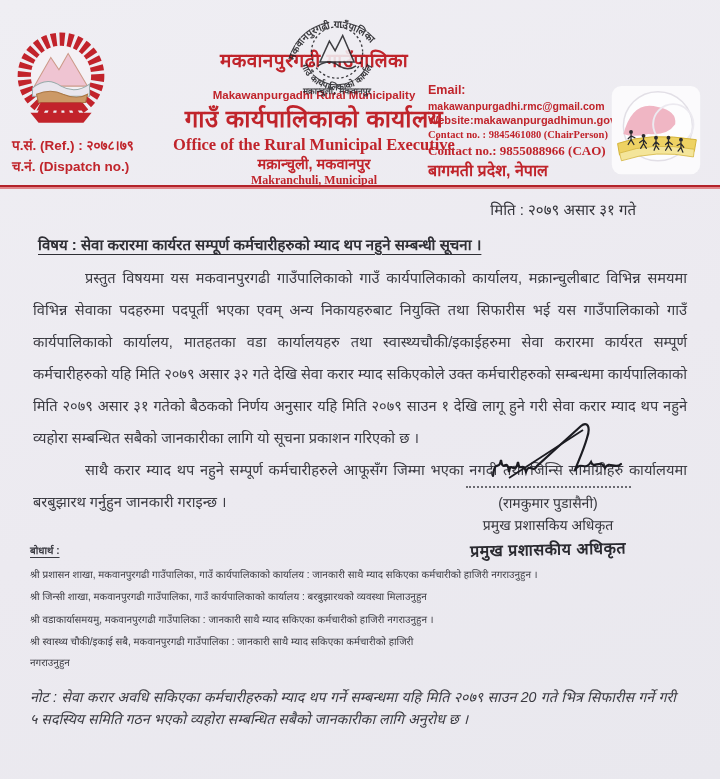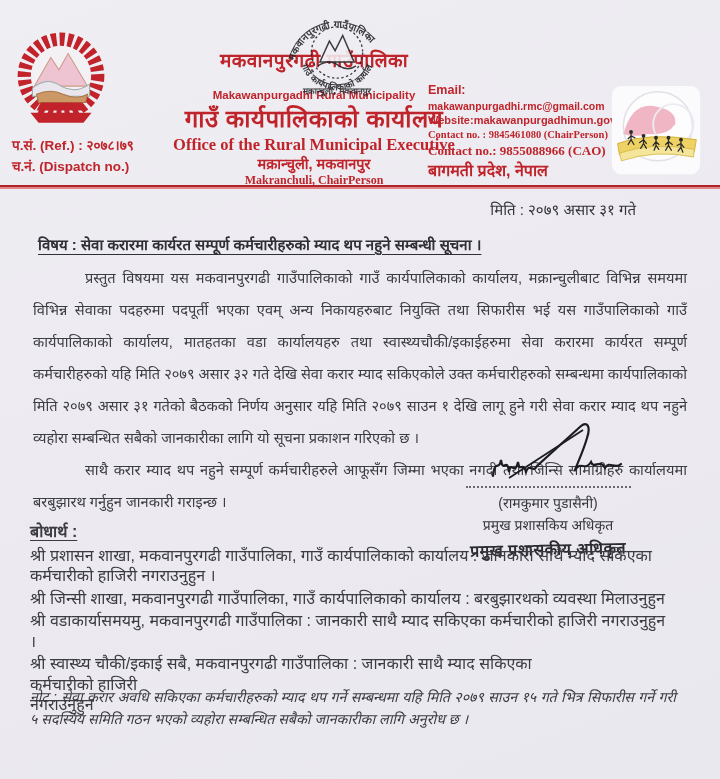--- a/index.html
+++ b/index.html
@@ -38,21 +38,21 @@
     text-align:justify;color:#3b3b42;}
   .bodytext p{margin:0;text-indent:52px;}
   
   .sig{position:absolute;top:420px;right:52px;width:240px;text-align:center;color:#36363c;}
   .sig-svg{width:170px;height:64px;display:block;margin:0 auto;}
   .sig-dots{width:165px;margin:0 auto;border-bottom:2px dotted #6a6a70;height:2px;}
   .sig-name{font-size:14px;margin-top:5px;}
   .sig-title{font-size:14px;margin-top:3px;}
   .sig-stamp{font-size:16px;font-weight:bold;color:#2a2a30;margin-top:4px;transform:rotate(-1.2deg);letter-spacing:.5px;}
   
-  .cc{position:absolute;top:522px;left:30px;width:640px;font-size:16px;line-height:20.5px;color:#3b3b42;}
+  .cc{position:absolute;top:541px;left:30px;width:640px;font-size:10px;line-height:20.5px;color:#3b3b42;}
   .cc-head{font-weight:bold;text-decoration:underline;text-underline-offset:3px;margin-bottom:3px;}
   .cc-item{margin:0 0 2px 0;}
   .cc-item.last{width:560px;}
   .cc-item.last .tail{display:block;text-align:left;}
   
   .note{position:absolute;top:686px;left:30px;right:44px;font-size:14.2px;line-height:22px;
     font-style:italic;color:#3a3a40;text-align:justify;}
 </style>
 </head>
 <body>
@@ -68,21 +68,21 @@
     <path d="M30,72 L70,72 L74,80 L26,80 Z" fill="#c2232b"></path>
     <path d="M20,82 L80,82 L72,92 L28,92 Z" fill="#c2232b"></path>
   </svg>
 
   <div class="center-block">
     <div class="muni-np">मकवानपुरगढी गाउँपालिका</div>
     <div class="muni-en">Makawanpurgadhi Rural Municipality</div>
     <div class="office-np">गाउँ कार्यपालिकाको कार्यालय</div>
     <div class="office-en">Office of the Rural Municipal Executive</div>
     <div class="place-np">मक्रान्चुली, मकवानपुर</div>
-    <div class="place-en">Makranchuli, ChairPerson</div>
+    <div class="place-en">Makranchuli, Municipal</div>
   </div>
 
   <svg class="stamp" viewBox="0 0 120 126" aria-hidden="true">
     <defs>
       <path id="arcTop" d="M14,72 A46,46 0 1 1 106,72" fill="none"></path>
       <path id="arcBot" d="M22,64 A40,40 0 0 0 98,64" fill="none"></path>
     </defs>
     <circle cx="60" cy="52" r="27" fill="none" stroke="#26262a" stroke-width="1.4" stroke-dasharray="2.5 2.5"></circle>
     <path d="M42,62 L52,40 L58,50 L66,34 L78,62 Z" fill="#f2f0f4" stroke="#26262a" stroke-width="1.6"></path>
     <path d="M40,66 Q52,58 62,66 Q72,72 80,66" fill="none" stroke="#26262a" stroke-width="1.6"></path>
@@ -163,15 +163,15 @@
   </div>
 
   <div class="cc">
     <div class="cc-head">बोधार्थ :</div>
     <p class="cc-item">श्री प्रशासन शाखा, मकवानपुरगढी गाउँपालिका, गाउँ कार्यपालिकाको कार्यालय : जानकारी साथै म्याद सकिएका कर्मचारीको हाजिरी नगराउनुहुन ।</p>
     <p class="cc-item">श्री जिन्सी शाखा, मकवानपुरगढी गाउँपालिका, गाउँ कार्यपालिकाको कार्यालय : बरबुझारथको व्यवस्था मिलाउनुहुन</p>
     <p class="cc-item">श्री वडाकार्यासमयमु, मकवानपुरगढी गाउँपालिका : जानकारी साथै म्याद सकिएका कर्मचारीको हाजिरी नगराउनुहुन ।</p>
     <p class="cc-item last"><span>श्री स्वास्थ्य चौकी/इकाई सबै, मकवानपुरगढी गाउँपालिका : जानकारी साथै म्याद सकिएका कर्मचारीको हाजिरी</span><span class="tail">नगराउनुहुन</span></p>
   </div>
 
-  <div class="note">नोट : सेवा करार अवधि सकिएका कर्मचारीहरुको म्याद थप गर्ने सम्बन्धमा यहि मिति २०७९ साउन १५ गते भित्र सिफारीस गर्ने गरी ५ सदस्यिय समिति गठन भएको व्यहोरा सम्बन्धित सबैको जानकारीका लागि अनुरोध छ ।</div>
+  <div class="note">नोट : सेवा करार अवधि सकिएका कर्मचारीहरुको म्याद थप गर्ने सम्बन्धमा यहि मिति २०७९ साउन 20 गते भित्र सिफारीस गर्ने गरी ५ सदस्यिय समिति गठन भएको व्यहोरा सम्बन्धित सबैको जानकारीका लागि अनुरोध छ ।</div>
 
 </div>
 
 </body></html>

